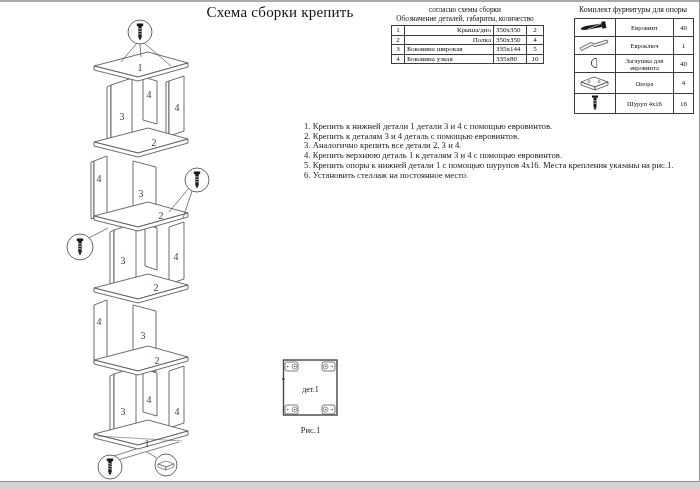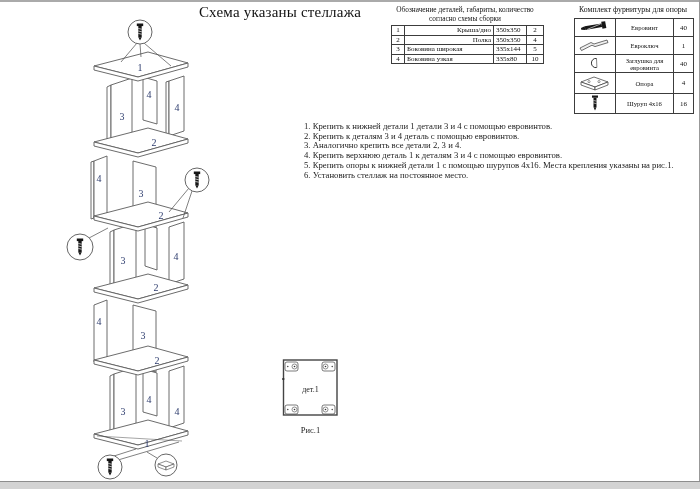--- a/index.html
+++ b/index.html
@@ -38,25 +38,25 @@
   .figure-svg{position:absolute;left:278px;top:354px;}
   svg text{font-family:"Liberation Serif","DejaVu Serif",serif;}
 </style>
 </head>
 <body>
 
 <div class="page">
   <div class="top-edge"></div>
   <div class="right-edge"></div>
 
-  <div class="main-title">Схема указаны стеллажа</div>
+  <div class="main-title">Схема сборки крепить</div>
 
   <div class="parts-title">
+    <div>согласно схемы сборки</div>
     <div>Обозначение деталей, габариты, количество</div>
-    <div>согласно схемы сборки</div>
   </div>
   <table class="parts-tbl">
     <tbody>
         <tr>
       <td class="num">1</td>
       <td class="nm c">Крыша/дно</td>
       <td class="sz">350х350</td>
       <td class="q">2</td>
     </tr>
     <tr>

